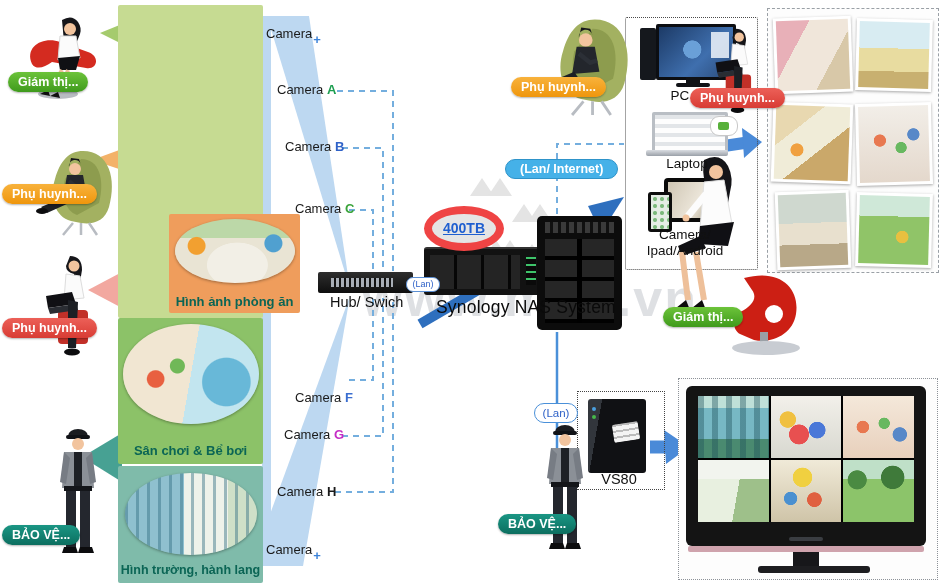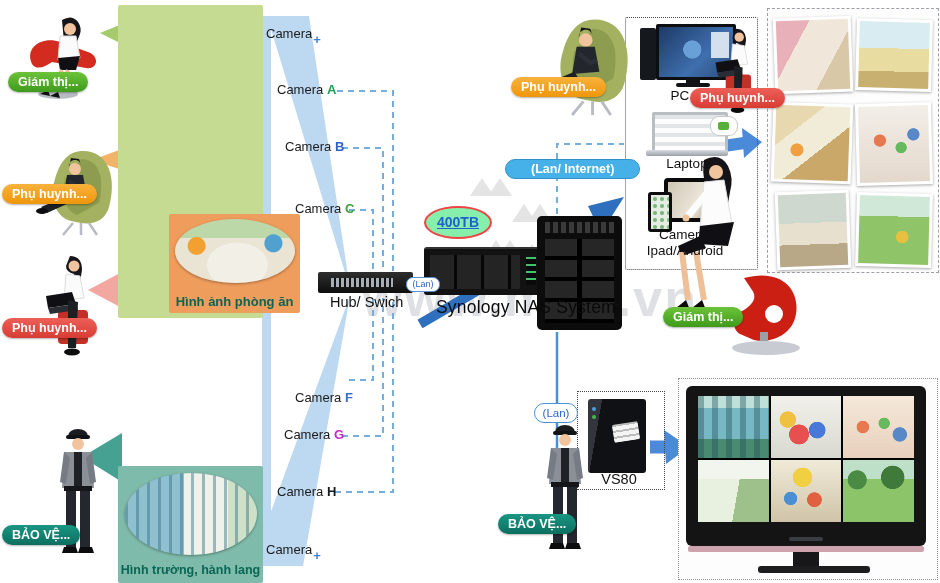--- a/index.html
+++ b/index.html
@@ -82,26 +82,26 @@
   .rack-nas .bays{position:absolute;left:6px;top:6px;right:22px;bottom:6px;
             background:repeating-linear-gradient(90deg,#242424 0 24px,#060606 24px 27px);}
   .rack-nas .leds{position:absolute;right:6px;top:8px;width:10px;height:28px;
             background:repeating-linear-gradient(180deg,#3ec46a 0 2px,#0a0a0a 2px 7px);}
   .tower-nas{left:537px;top:216px;width:85px;height:114px;background:#0c0c0c;border-radius:5px;z-index:4;}
   .tower-nas .vent{position:absolute;left:8px;top:6px;width:69px;height:11px;
             background:repeating-linear-gradient(90deg,#3a3a3a 0 5px,#101010 5px 8px);}
   .tower-nas .bays{position:absolute;left:8px;top:23px;width:69px;height:84px;
             background:linear-gradient(90deg,rgba(0,0,0,0) 0 32px,#000 32px 37px,rgba(0,0,0,0) 37px),
             repeating-linear-gradient(180deg,#262626 0 17px,#010101 17px 21px);}
-  .badge-400{left:424px;top:206px;width:64px;height:29px;background:#86efac;border:2px solid #ef4444;
+  .badge-400{left:424px;top:206px;width:64px;height:29px;background:#e5e5e5;border:8px solid #ef4444;
              border-radius:50%;text-align:center;line-height:29px;font-size:14px;font-weight:bold;
              color:#1f5fd0;text-decoration:underline;z-index:5;}
   .nas-title{left:436px;top:297px;font-size:17.5px;color:#0a0a0a;z-index:5;letter-spacing:.2px;}
   .lan-inet{left:505px;top:159px;background:#45b1e8;border:1px solid #2e93c9;border-radius:11px;
-            padding:2px 25px;color:#fff;font-size:12.5px;font-weight:bold;z-index:5;}
+            padding:2px 14px;color:#fff;font-size:12.5px;font-weight:bold;z-index:5;}
   .lan-bot{left:534px;top:403px;width:42px;height:18px;background:#fff;border:1.5px solid #4a90d9;
            border-radius:10px;color:#2f62c8;font-size:11.5px;text-align:center;line-height:18px;z-index:5;}
   
   .devbox{left:625px;top:17px;width:131px;height:251px;border:1.6px dotted #4a4a4a;border-radius:2px;z-index:3;}
   .pc-tower{left:640px;top:28px;width:16px;height:52px;background:#15181d;border-radius:2px;z-index:4;}
   .pc-mon{left:656px;top:24px;width:74px;height:50px;border:3px solid #0c0e12;border-radius:2px;z-index:4;
           background:radial-gradient(circle at 45% 45%,#6aa0d8 0 18%,rgba(0,0,0,0) 19%),
           linear-gradient(135deg,#1c3a66,#3f6fae 60%,#2a4a78);}
   .pc-mon .win{position:absolute;right:4px;top:5px;width:18px;height:26px;background:rgba(240,244,250,.85);}
   .pc-stand{left:686px;top:77px;width:14px;height:6px;background:#101216;z-index:4;}
@@ -285,20 +285,24 @@
     <path d="M16,119 l12,0 2,6 -16,0 z" fill="#0c0c0e"></path>
       <path d="M32,119 l12,0 2,6 -16,0 z" fill="#0c0c0e"></path>
   </svg>
   <div class="abs pill pill-teal lbl" style="left:2px;top:525px">BẢO VỆ...</div>
 
   <div class="abs obj panel-bg"></div>
   <div class="abs obj card card-dining">
     <div class="oval ph-dining"></div>
     <div class="card-label">Hình ảnh phòng ăn</div>
   </div>
+  <div class="abs obj card card-play">
+    <div class="oval ph-play"></div>
+    <div class="card-label">Sân chơi &amp; Bể bơi</div>
+  </div>
   <div class="abs obj card card-gate">
     <div class="oval ph-gate"></div>
     <div class="card-label">Hình trường, hành lang</div>
   </div>
 
   <div class="cam" style="left:266px;top:26px">
     <span>Camera</span><span class="plus">+</span></div>
   <div class="cam" style="left:277px;top:82px">
     <span>Camera</span> <b class="cA">A</b></div>
   <div class="cam" style="left:285px;top:139px">

